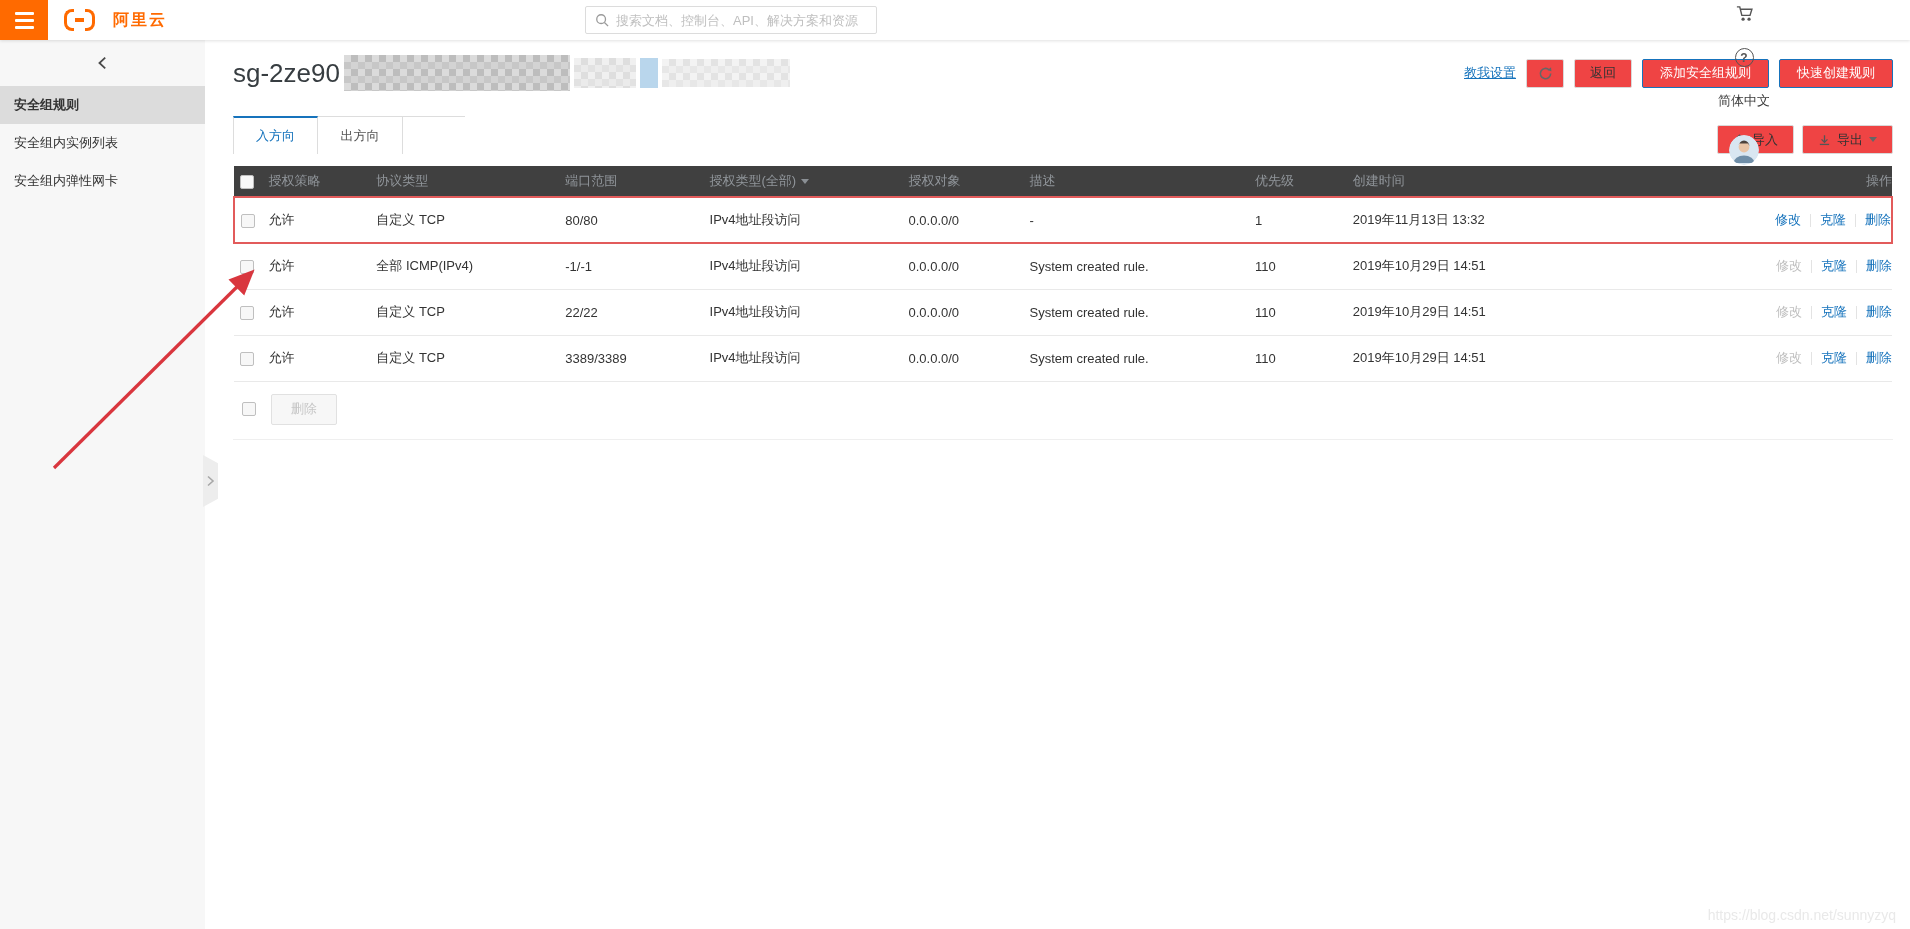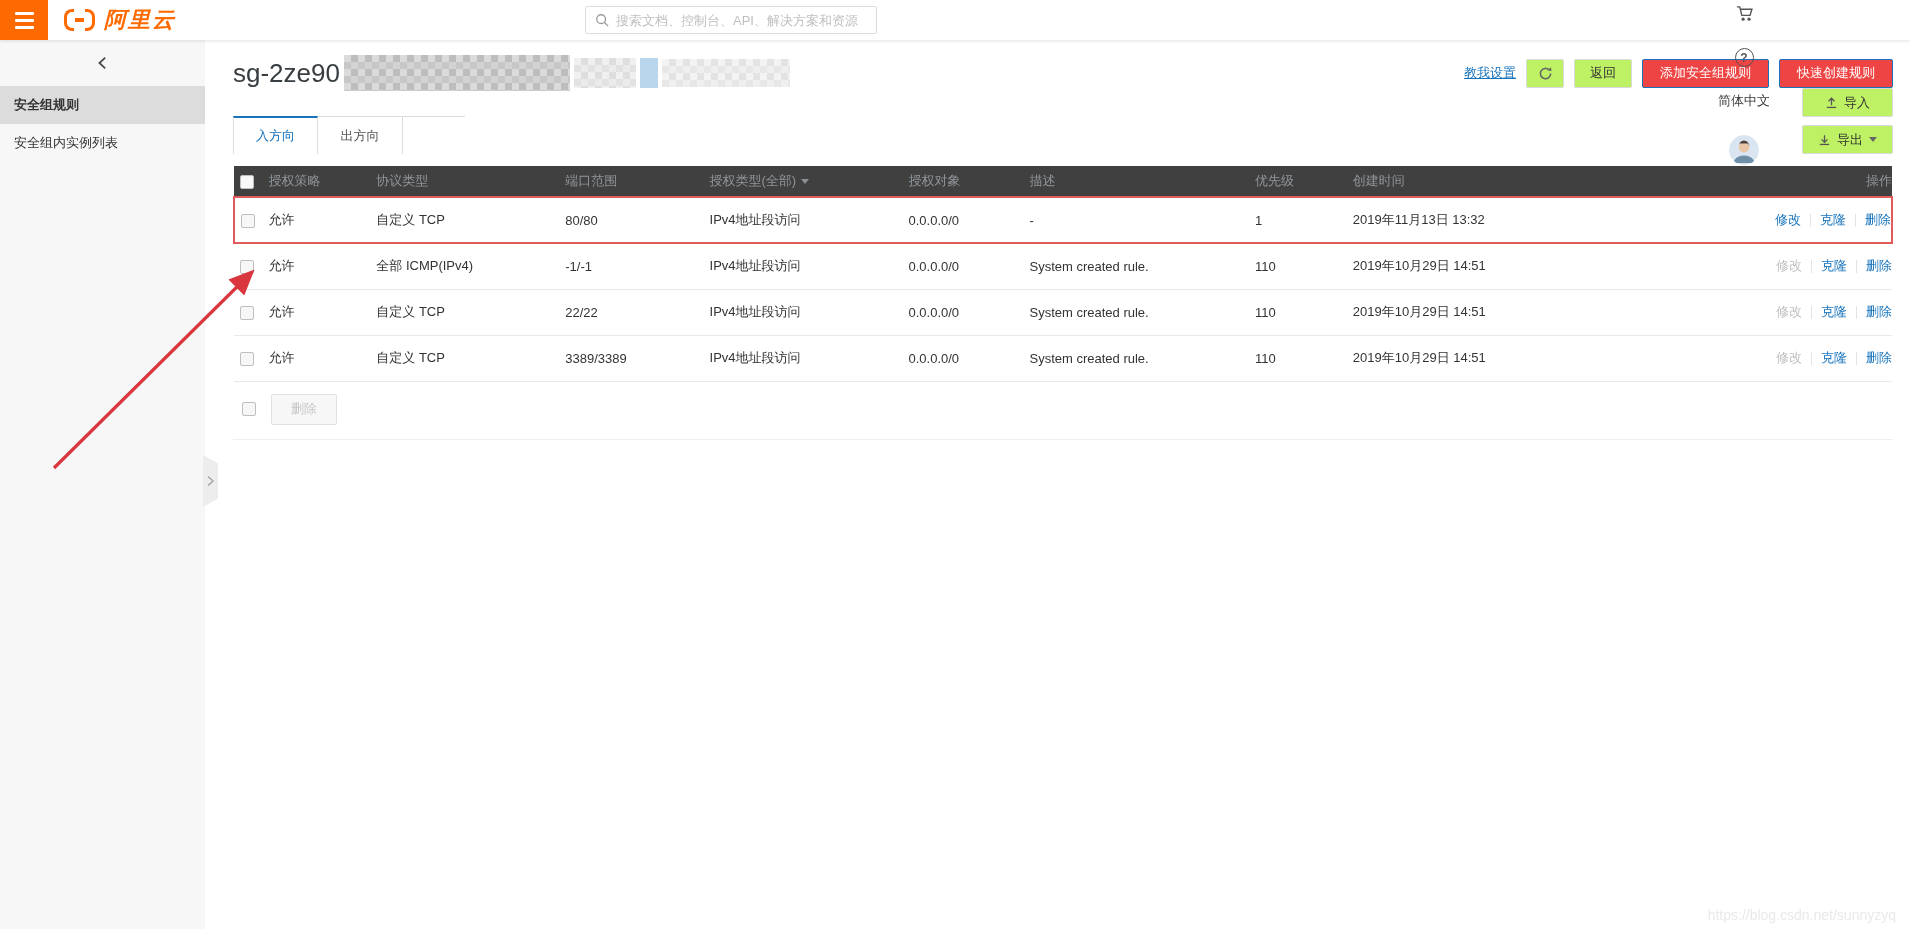--- a/index.html
+++ b/index.html
@@ -10,21 +10,21 @@
   .topbar { position:absolute; top:0; left:0; width:1910px; height:40px; background:#fff;
     display:flex; align-items:center; box-shadow:0 1px 3px rgba(0,0,0,.12); z-index:10; }
   .hamburger { width:48px; height:40px; background:#ff6a00; display:flex; flex-direction:column;
     justify-content:center; align-items:center; gap:4px; cursor:pointer; }
   .hamburger i { display:block; width:19px; height:3px; background:#fff; border-radius:1px; }
   .brand { display:flex; align-items:center; margin-left:16px; cursor:pointer; }
   .logo-mark { display:flex; align-items:center; }
   .lb { width:10px; height:22px; border:3px solid #ff6a00; border-right:none; border-radius:8px 0 0 8px; }
   .rb { width:10px; height:22px; border:3px solid #ff6a00; border-left:none; border-radius:0 8px 8px 0; }
   .dash { width:9px; height:4px; background:#ff6a00; margin:0 1px; }
-  .logo-text { color:#ff6a00; font-size:22px; font-weight:bold; margin-left:9px; letter-spacing:2px;font-style:italic; }
+  .logo-text { color:#ff6a00; font-size:16px; font-weight:bold; margin-left:18px; letter-spacing:2px; }
 
   .search { position:absolute; left:585px; top:6px; width:292px; height:28px; border:1px solid #dcdcdc;
     border-radius:2px; display:flex; align-items:center; padding:0 9px; gap:7px; background:#fff; }
   .search input { border:none; outline:none; flex:1; font-size:13px; color:#333; background:transparent;
     font-family:inherit; }
   .search input::placeholder { color:#bfbfbf; }
 
   .topnav { margin-left:auto; display:flex; align-items:center; gap:25px; padding-right:6px;
     font-size:13px; color:#3b3b3b;flex-direction:column; }
   .nav-item { cursor:pointer; white-space:nowrap; }
@@ -55,35 +55,35 @@
   .mz-dark  { width:226px; height:36px;
     background-image:conic-gradient(#bdbdbd 25%,#d3d3d3 0 50%,#c7c7c7 0 75%,#dbdbdb 0); }
   .mz-light { width:62px; height:30px;
     background-image:conic-gradient(#dedede 25%,#ebebeb 0 50%,#e2e2e2 0 75%,#f0f0f0 0); }
   .mz-blue  { width:18px; height:30px; background:#b9d6ec; }
   .mz-light2{ width:128px; height:28px;
     background-image:conic-gradient(#e3e3e3 25%,#efefef 0 50%,#e7e7e7 0 75%,#f3f3f3 0); }
 
   .title-actions { margin-left:auto; display:flex; align-items:center; gap:10px; }
   .link-blue { color:#1673bc; font-size:13px; cursor:pointer; white-space:nowrap;text-decoration:underline; }
-  .btn { height:29px; border:1px solid #d9d9d9; background:#bef264; border-radius:2px; font-size:13px;
+  .btn { height:29px; border:1px solid #d9d9d9; background:#ef4444; border-radius:2px; font-size:13px;
     color:#333; display:inline-flex; align-items:center; justify-content:center; padding:0 15px;
     cursor:pointer; white-space:nowrap; gap:6px; font-family:inherit; }
   .btn-icon { width:38px; padding:0; }
   .btn-primary { background:#ef4444; border-color:#1673bc; color:#fff; padding:0 17px; }
 
   
   .tab-row { margin-top:8px; display:flex; align-items:flex-end; height:40px; }
   .tabs { display:flex; position:relative; align-self:flex-end; }
   .tabs::after { content:""; position:absolute; left:100%; top:0; width:62px; height:1px; background:#ddd; }
   .tab { width:85px; height:38px; display:flex; align-items:center; justify-content:center; font-size:13px;
     color:#555; background:#fff; border-top:1px solid #ddd; border-right:1px solid #ddd; cursor:pointer; }
   .tab:first-child { border-left:1px solid #ddd; }
   .tab.active { color:#1673bc; border-top:2px solid #1673bc; }
-  .tab-actions { margin-left:auto; display:flex; gap:8px;flex-direction:column; }
+  .tab-actions { margin-left:auto; display:flex; gap:8px; }
   .caret-down { width:0; height:0; border-left:4px solid transparent; border-right:4px solid transparent;
     border-top:5px solid #666; display:inline-block; }
 
   
   .table-wrap { margin-top:12px; }
   table { width:100%; border-collapse:collapse; table-layout:fixed; font-size:13px; color:#333; }
   thead th { background:#404040; height:31px; font-weight:normal; color:#90959a; text-align:left;
     padding:0 8px; }
   thead th.ta-r { text-align:right; padding-right:0; }
   thead th .caret-down { border-top-color:#8a8f94; margin-left:5px; transform:translateY(-1px); }
@@ -182,20 +182,21 @@
 
 <aside class="sidebar">
   <div class="side-back">
     <svg width="16" height="16" viewBox="0 0 18 18">
       <polyline points="11.5,3 5,9 11.5,15" fill="none" stroke="#4a4a4a" stroke-width="2"></polyline>
     </svg>
   </div>
   <div>
       <div class="side-item active">安全组规则</div>
       <div class="side-item">安全组内实例列表</div>
+      <div class="side-item">安全组内弹性网卡</div>
     </div>
 </aside>
 <div class="collapse-handle">
   <svg width="9" height="12" viewBox="0 0 9 12">
     <polyline points="2,1.5 7,6 2,10.5" fill="none" stroke="#a8a8a8" stroke-width="1.6"></polyline>
   </svg>
 </div>
 
 <main class="main">
 

